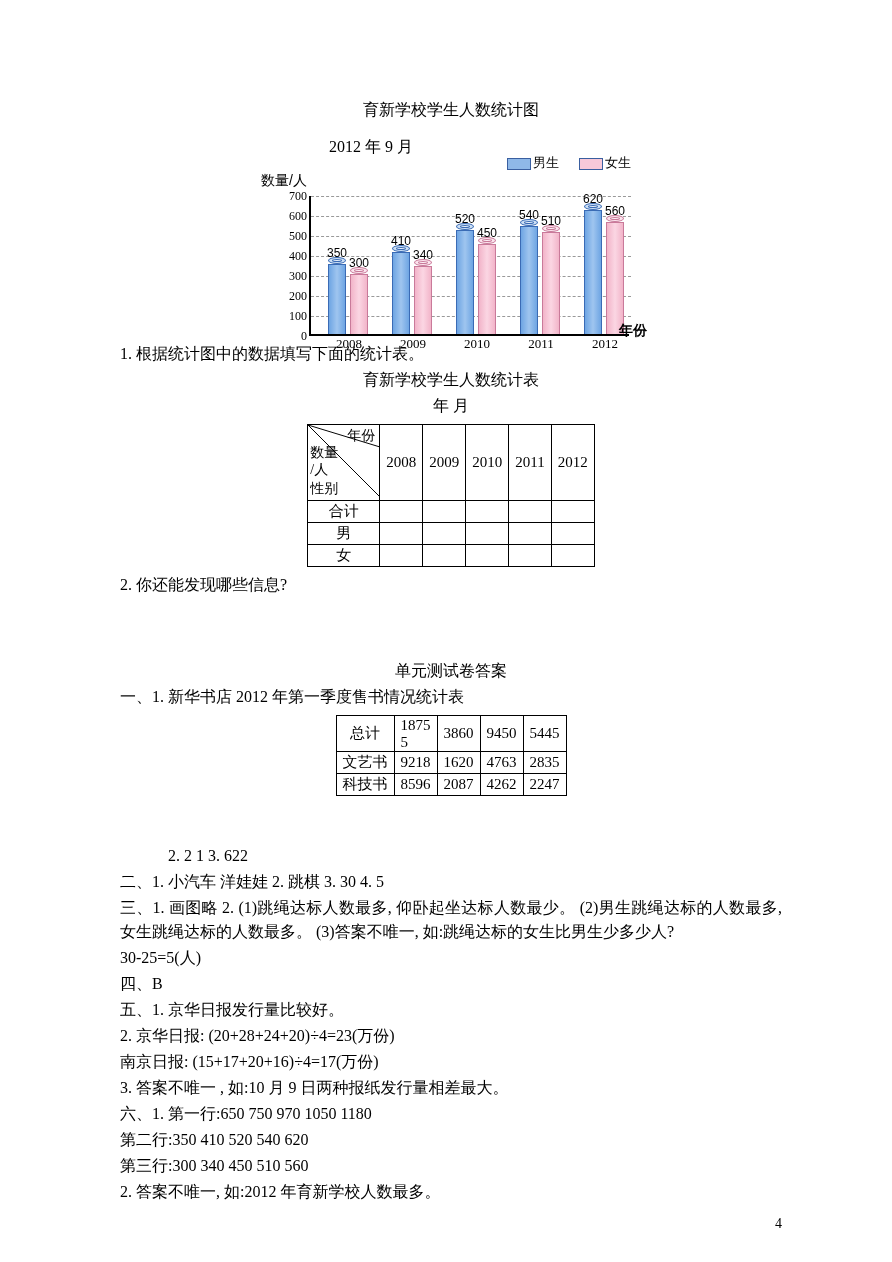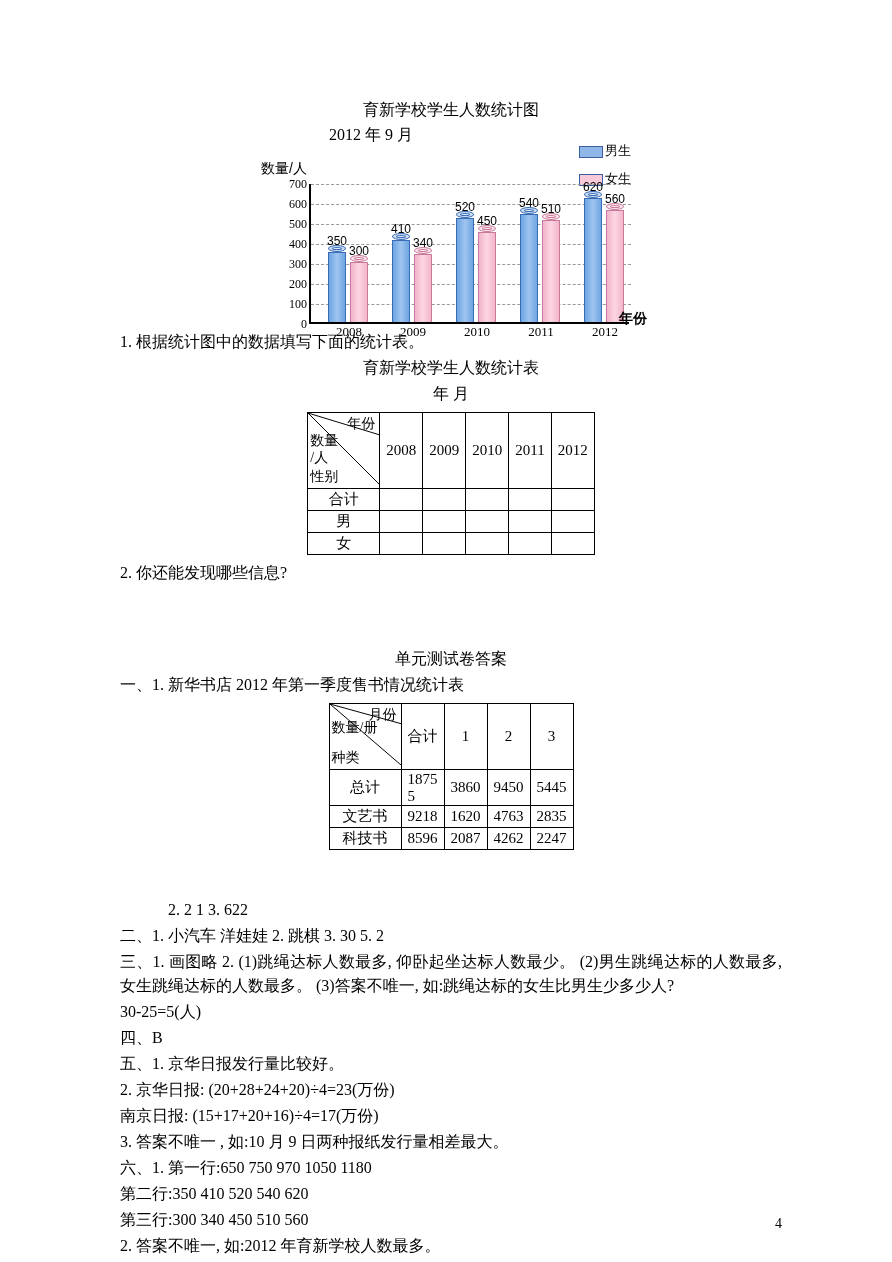--- a/index.html
+++ b/index.html
@@ -8,25 +8,25 @@
       height: 1262px;
       background: #fff;
       font-family: "SimSun", "宋体", serif;
       font-size: 16px;
       color: #000;
       position: relative;
       padding: 100px 110px 0 120px;
     }
 
     
-    .chart-title { text-align: center; font-size: 16px; margin-bottom: 4px; }
+    .chart-title { text-align: center; font-size: 16px; margin-bottom: 16px; }
     .chart-subtitle { text-align: center; font-size: 16px; margin-bottom: 2px; margin-left: -160px; }
 
     .chart-wrap { width: 380px; margin: 0 auto 6px auto; position: relative; }
-    .legend { position: absolute; right: 10px; top: -22px; display: flex; gap: 10px; font-size: 13px; align-items: center; flex-direction: column; }
+    .legend { position: absolute; right: 10px; top: -22px; display: flex; gap: 20px; font-size: 13px; align-items: center; }
     .legend-swatch { display: inline-block; width: 24px; height: 12px; border: 1px solid #3a5fa0; vertical-align: middle; margin-right: 2px; }
     .swatch-m { background: #8fb8e8; }
     .swatch-f { background: #f7c9d9; }
 
     .ylabel { position: absolute; left: 0; top: -4px; font-weight: normal; font-size: 14px; font-family: "SimHei", sans-serif; }
     .xlabel { position: absolute; right: -6px; bottom: -4px; font-weight: bold; font-size: 14px; font-family: "SimHei", sans-serif; }
 
     .chart-area { position: relative; height: 160px; margin-left: 48px; margin-top: 18px; }
     .plot { position: absolute; left: 0; bottom: 0; width: 320px; height: 140px; border-left: 2px solid #000; border-bottom: 2px solid #000; }
     .grid-line { position: absolute; left: 0; width: 320px; border-top: 1px dashed #999; }
@@ -246,35 +246,20 @@
 <div class="line">2. 你还能发现哪些信息?</div>
 
 <div class="spacer-l"></div>
 <div class="spacer-m"></div>
 
 <div class="line centered">单元测试卷答案</div>
 <div class="line">一、1.  新华书店 2012 年第一季度售书情况统计表</div>
 
 <table class="tbl tbl2">
   <tbody>
-      <tr>
-    <td class="hdr-cell">
-      <svg class="diag" viewBox="0 0 72 62" preserveAspectRatio="none">
-        <line x1="0" y1="0" x2="72" y2="20" stroke="#000" stroke-width="1"></line>
-        <line x1="0" y1="0" x2="72" y2="62" stroke="#000" stroke-width="1"></line>
-      </svg>
-      <span class="hdr-top-r">月份</span>
-      <span class="hdr-mid-l2">数量/册</span>
-      <span class="hdr-bot-l">种类</span>
-    </td>
-    <td>合计</td>
-    <td>1</td>
-    <td>2</td>
-    <td>3</td>
-  </tr>
   <tr>
         <td>总计</td>
         <td style="text-align:left;line-height:1.1">1875<br>5</td>
         <td>3860</td>
         <td>9450</td>
         <td>5445</td>
       </tr>
   <tr>
         <td>文艺书</td>
         <td>9218</td>
@@ -286,21 +271,21 @@
         <td>科技书</td>
         <td>8596</td>
         <td>2087</td>
         <td>4262</td>
         <td>2247</td>
       </tr>
 </tbody>
   </table>
 
 <div class="line indent">2. 2   1   3. 622</div>
-<div class="line">二、1. 小汽车   洋娃娃   2. 跳棋   3. 30   5. 2</div>
+<div class="line">二、1. 小汽车   洋娃娃   2. 跳棋   3. 30   4. 5</div>
 <div class="line" style="text-align:justify">三、1. 画图略   2. (1)跳绳达标人数最多, 仰卧起坐达标人数最少。   (2)男生跳绳达标的人数最多, 女生跳绳达标的人数最多。   (3)答案不唯一, 如:跳绳达标的女生比男生少多少人?</div>
 <div class="line">30-25=5(人)</div>
 <div class="line">四、B</div>
 <div class="line">五、1. 京华日报发行量比较好。</div>
 <div class="line">2. 京华日报: (20+28+24+20)÷4=23(万份)</div>
 <div class="line">南京日报: (15+17+20+16)÷4=17(万份)</div>
 <div class="line">3. 答案不唯一 , 如:10 月 9 日两种报纸发行量相差最大。</div>
 <div class="line">六、1. 第一行:650   750   970   1050   1180</div>
 <div class="line">第二行:350   410   520   540   620</div>
 <div class="line">第三行:300   340   450   510   560</div>

